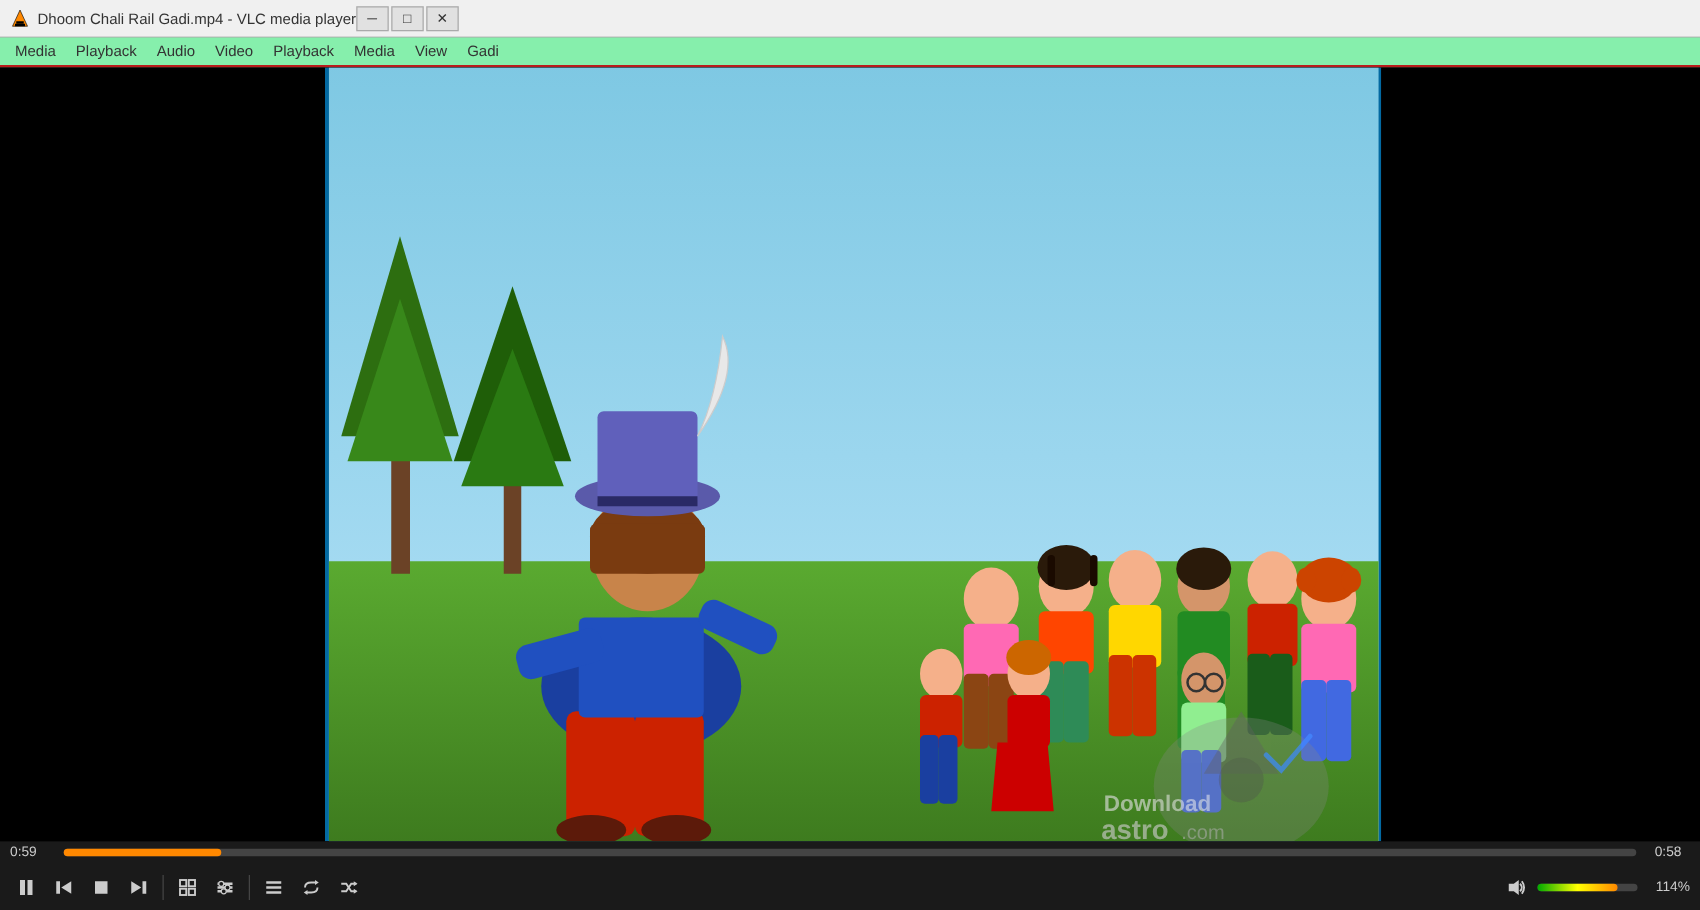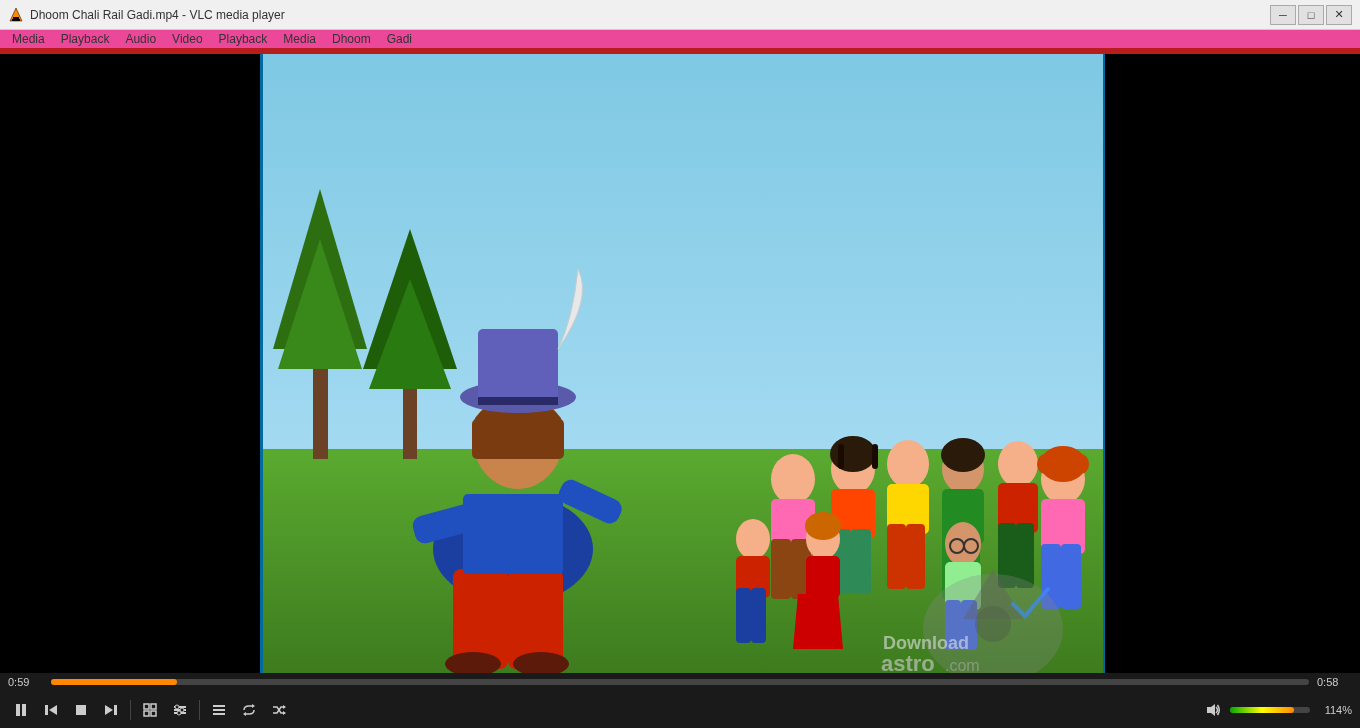--- a/index.html
+++ b/index.html
@@ -13,21 +13,21 @@
       display: flex;
       flex-direction: column;
     }
 
     
     #titlebar {
       height: 30px;
       background: #f0f0f0;
       display: flex;
       align-items: center;
-      justify-content: space-between;
+      justify-content: flex-start;
       padding: 1px 8px;
       border-bottom: 1px solid #ccc;
       user-select: none;
     }
     #titlebar-left {
       display: flex;
       align-items: center;
       gap: 6px;
     }
     #vlc-logo {
@@ -51,25 +51,25 @@
       display: flex;
       align-items: center;
       justify-content: center;
       font-size: 11px;
       color: #333;
     }
 
     
     #menubar {
       height: 24px;
-      background: #ec4899;
+      background: #86efac;
       display: flex;
       align-items: center;
       padding: 0 4px;
-      border-bottom: 6px solid #b91c1c;
+      border-bottom: 2px solid #b91c1c;
     }
     .menu-item {
       padding: 3px 8px;
       cursor: pointer;
       font-size: 12px;
       color: #333;
       height: 100%;
       display: flex;
       align-items: center;
     }
@@ -137,21 +137,21 @@
     #progress-fill {
       height: 100%;
       background: #f80;
       border-radius: 3px;
       width: 10%;
     }
     #time-total {
       color: #ccc;
       font-size: 11px;
       min-width: 35px;
-      text-align: left;
+      text-align: center;
     }
 
     #controls-row {
       height: 37px;
       display: flex;
       align-items: center;
       padding: 0 8px;
       gap: 4px;
     }
 
@@ -240,21 +240,21 @@
   </div>
 </div>
 
 <div id="menubar">
   <div class="menu-item">Media</div>
   <div class="menu-item">Playback</div>
   <div class="menu-item">Audio</div>
   <div class="menu-item">Video</div>
   <div class="menu-item">Playback</div>
   <div class="menu-item">Media</div>
-  <div class="menu-item">Dhoom</div>
+  <div class="menu-item">View</div>
   <div class="menu-item">Gadi</div>
 </div>
 
 <div id="main-content">
   <div id="left-panel"></div>
 
   <div id="video-area">
 
     <svg class="cartoon-svg" viewBox="0 0 840 630">
 

